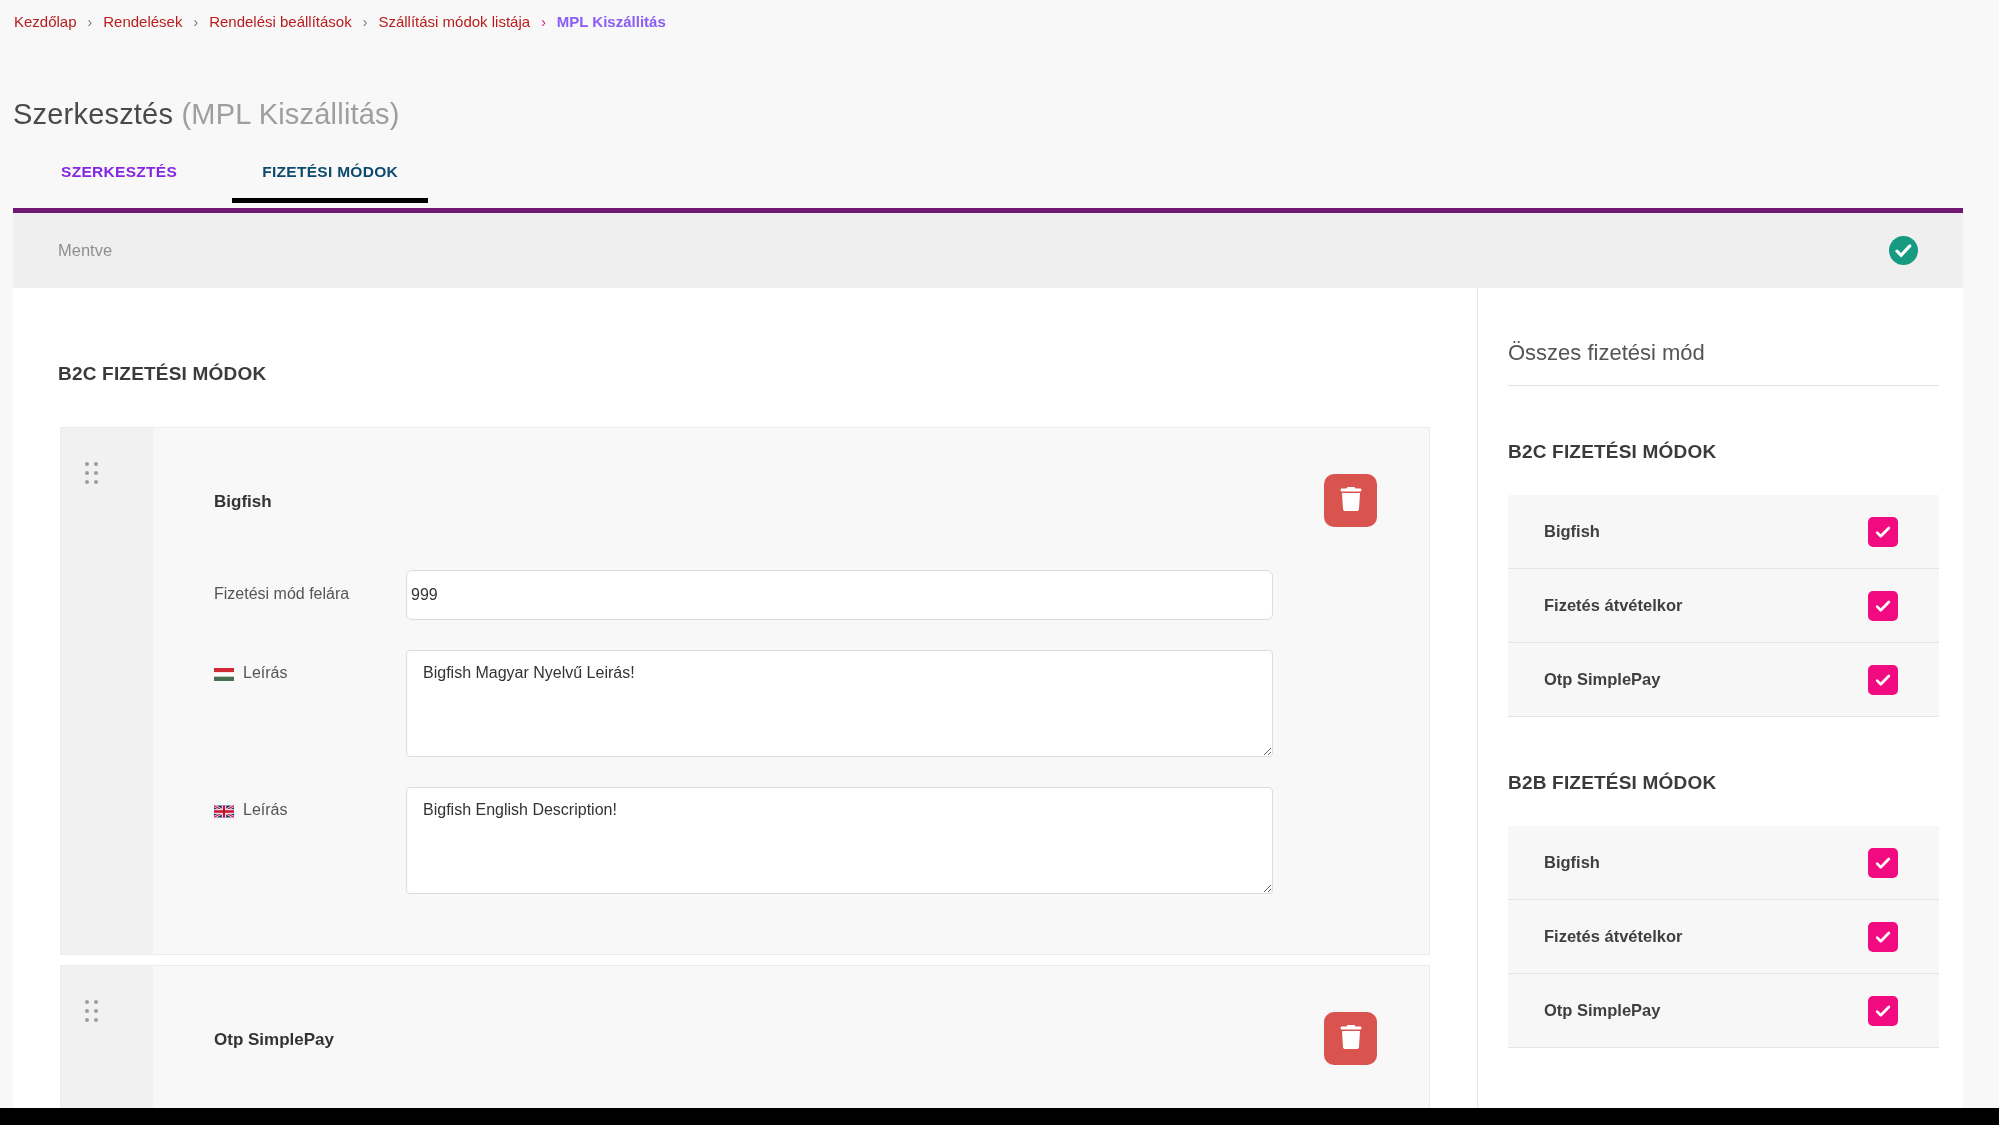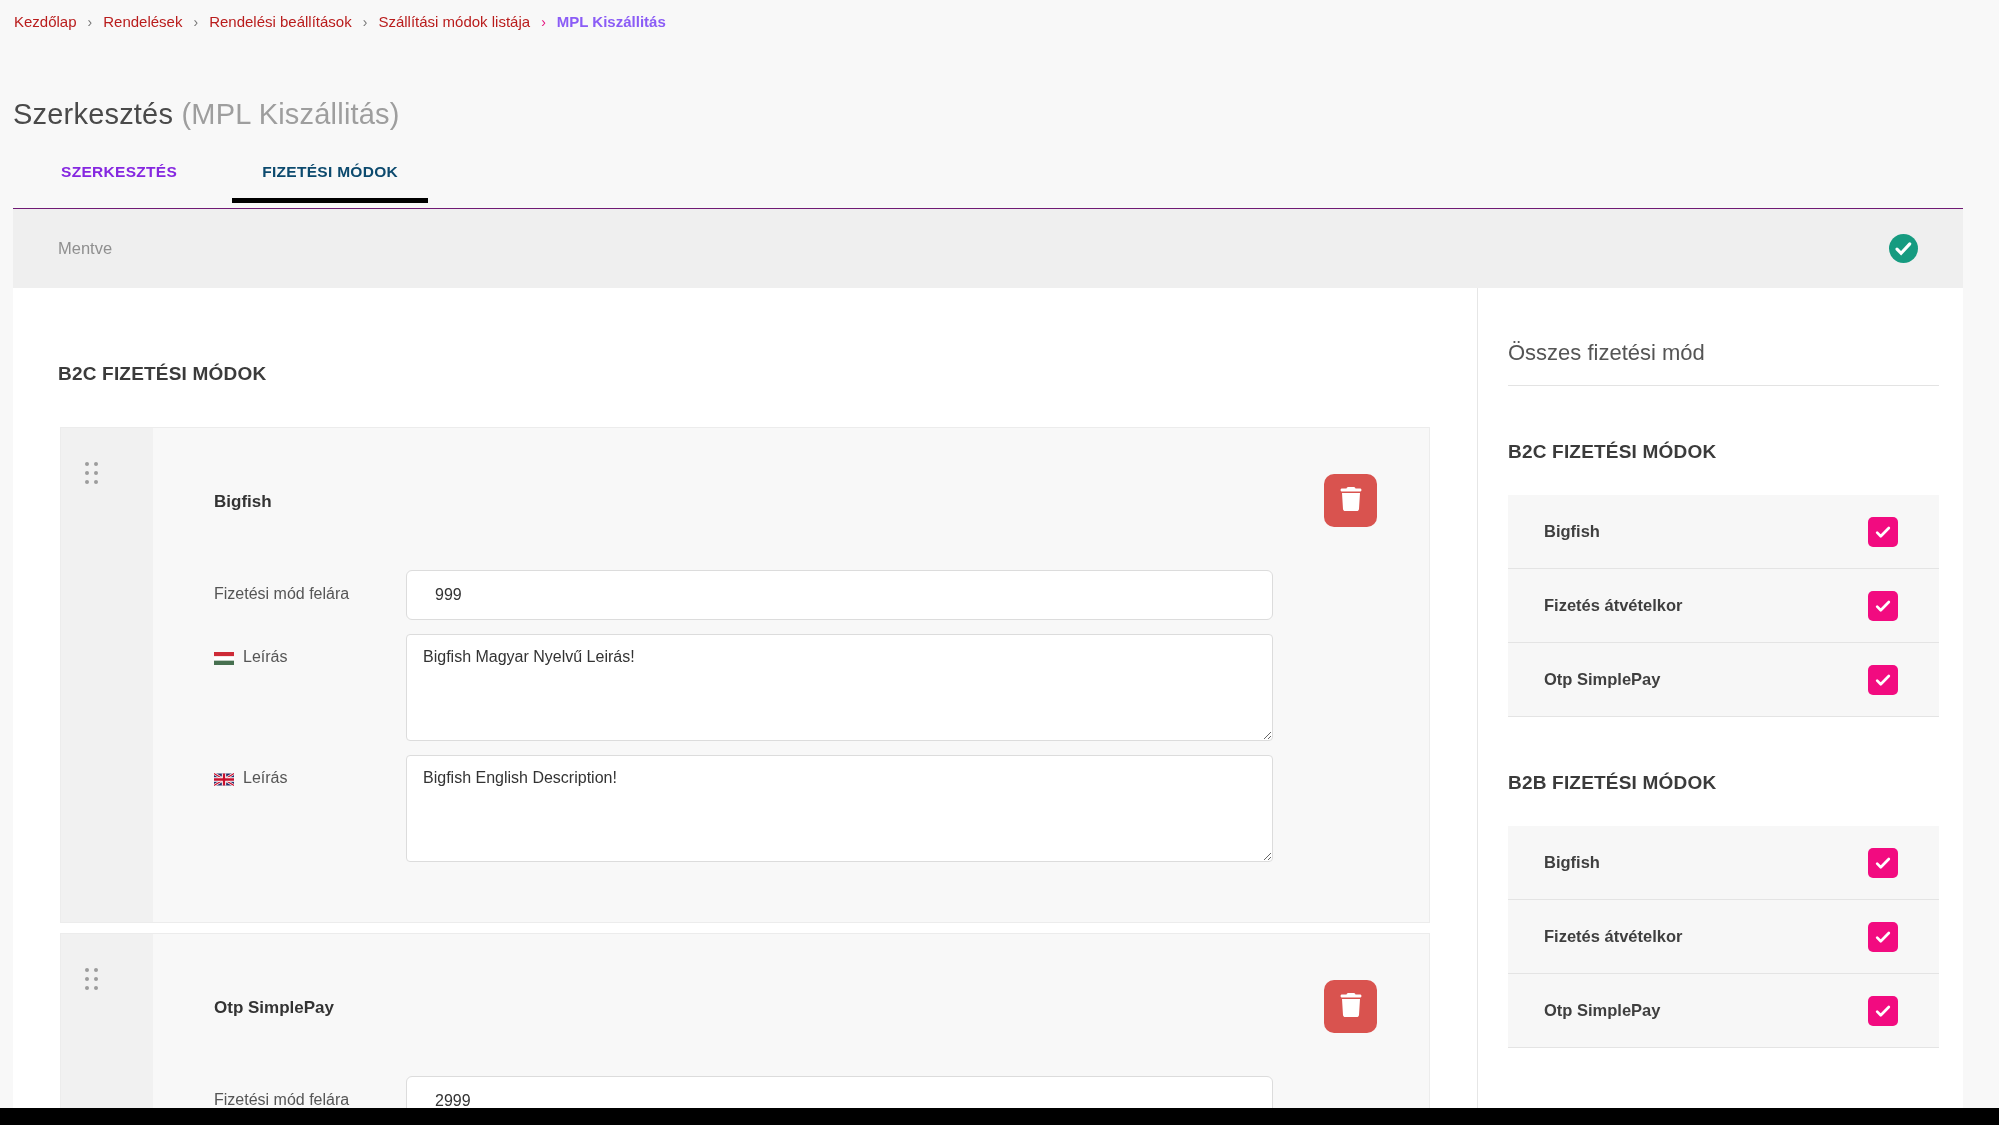--- a/index.html
+++ b/index.html
@@ -24,21 +24,21 @@
   .page-title .suffix { color:#9e9e9e; }
 
   
   .tabs { position:absolute; top:150px; left:13px; display:flex; }
   .tab { height:53px; line-height:44px; padding:0 30px; font-size:15.5px; font-weight:700; letter-spacing:.3px; cursor:pointer; }
   .tab-inactive { color:#8527e0; margin-left:18px; }
   .tab-active { color:#0c4a6e; margin-left:25px; border-bottom:5px solid #000000; }
 
   
   .status-bar { position:absolute; top:208px; left:13px; width:1950px; height:80px; background:#efefef;
-    border-top:1px solid #701a75; display:flex; align-items:center; }
+    border-top:5px solid #701a75; display:flex; align-items:center; }
   .status-text { margin-left:45px; font-size:16.5px; color:#8f8f8f; }
   .status-icon { margin-left:auto; margin-right:45px; width:29px; height:29px; }
 
   
   .content { position:absolute; top:288px; left:13px; width:1950px; height:837px; background:#fff; display:flex; overflow:hidden; }
   .main-col { width:1464px; padding:75px 0 0 45px; }
   .v-divider { width:1px; background:#e6e6e6; }
   .sidebar { flex:1; padding:52px 24px 0 30px; }
 
   .section-title { font-size:19px; font-weight:700; color:#3b3b3b; letter-spacing:.2px; }
@@ -50,27 +50,27 @@
   .drag-handle { display:grid; grid-template-columns:4px 4px; grid-auto-rows:4px; gap:5px; cursor:grab; width:max-content; padding:4px; }
   .drag-handle i { width:4px; height:4px; border-radius:50%; background:#9c9c9c; }
   .card-body { flex:1; padding:52px 52px 60px 61px; position:relative; }
   .card-name { font-size:17px; font-weight:700; color:#333; margin-top:12px; }
   .delete-btn { position:absolute; top:46px; right:52px; width:53px; height:53px; background:#d9534f;
     border:none; border-radius:10px; cursor:pointer; display:flex; align-items:center; justify-content:center; }
   .delete-btn svg { width:22px; height:24px; }
 
   .form-row { display:flex; align-items:flex-start; }
   .row-fee { margin-top:58px; }
-  .row-desc { margin-top:14px; }
+  .row-desc { margin-top:30px; }
   .form-label { width:192px; font-size:16px; color:#555; flex-shrink:0; display:flex; align-items:center; }
   .row-fee .form-label { padding-top:15px; }
   .row-desc .form-label { padding-top:14px; }
   .flag { width:20px; height:13px; margin-right:9px; display:inline-block; flex-shrink:0; }
   .form-input { width:867px; height:50px; background:#fff; border:1px solid #dcdcdc; border-radius:6px;
-    padding:0 28px; font-size:16px; color:#333; font-family:inherit; }
+    padding:0 4px; font-size:16px; color:#333; font-family:inherit; }
   .form-textarea { width:867px; height:107px; background:#fff; border:1px solid #dcdcdc; border-radius:4px;
     padding:13px 16px; font-size:16px; color:#333; font-family:inherit; resize:both; }
 
   
   .sidebar-title { font-size:22px; font-weight:400; color:#555; }
   .sidebar-hr { border:none; border-top:1px solid #e3e3e3; margin-top:19px; }
   .group-title { margin-top:55px; font-size:19px; font-weight:700; color:#3b3b3b; letter-spacing:.2px; }
   .group-list { margin-top:32px; }
   .group-row { height:74px; background:#f7f7f7; border-bottom:1px solid #e4e4e4; display:flex; align-items:center;
     padding:0 41px 0 36px; }

